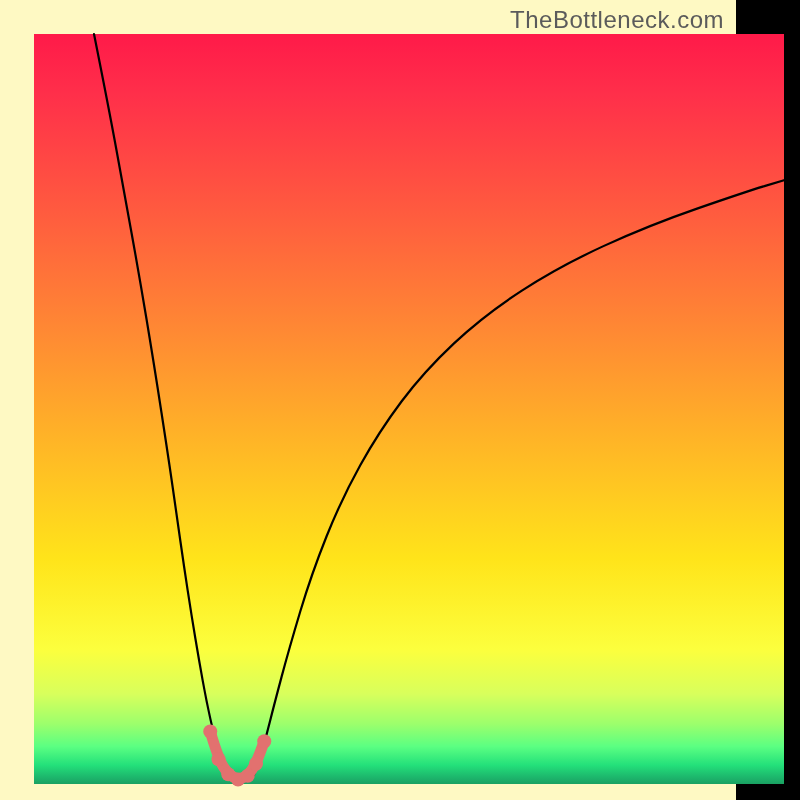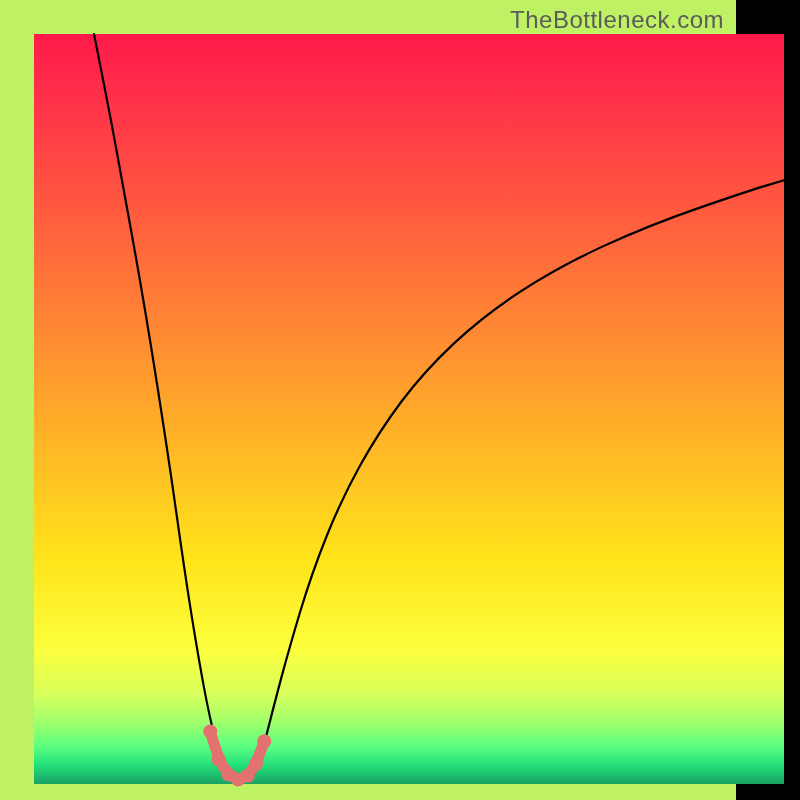--- a/index.html
+++ b/index.html
@@ -10,21 +10,21 @@
     background: #000;
     overflow: hidden;
     font-family: Arial, Helvetica, sans-serif;
   }
   .frame {
     position: absolute;
     left: 0;
     top: 0;
     width: 736px;
     height: 800px;
-    background: #bef264;
+    background: #fef9c3;
   }
   .plot-area {
     position: absolute;
     left: 34px;
     top: 34px;
     width: 750px;
     height: 750px;
     
     background: linear-gradient(
       to bottom,

